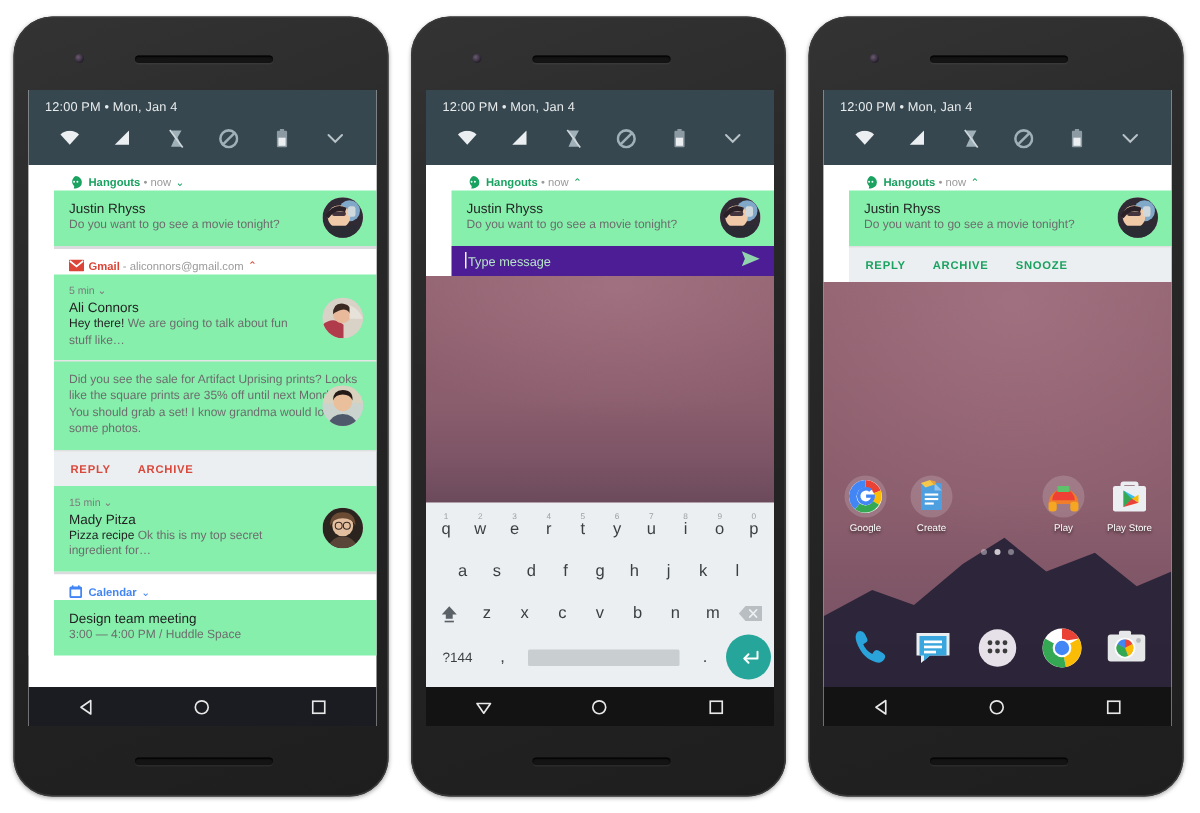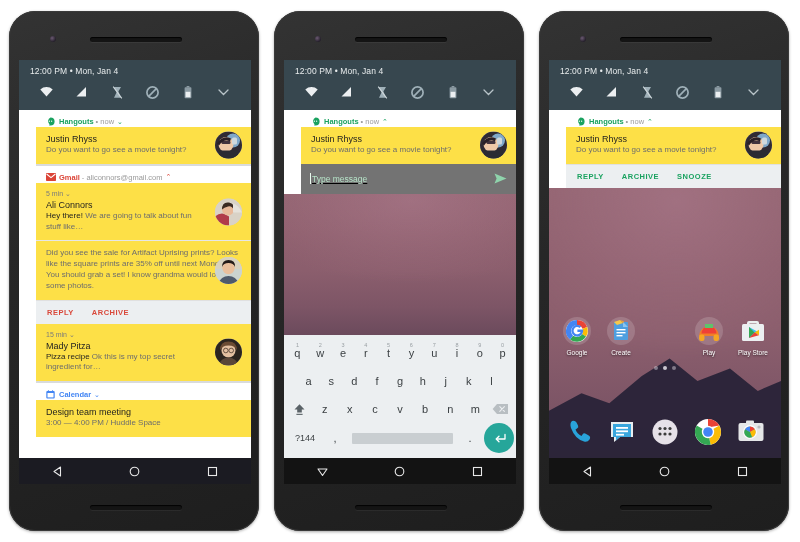--- a/index.html
+++ b/index.html
@@ -73,21 +73,21 @@
     position: absolute; left: 0; right: 0; top: 22px;
     display: flex; align-items: center;
     padding: 0 10px;
   }
   .sb-icons .ic { flex: 1; display: flex; justify-content: center; align-items: center; height: 20px; }
   .sb-icons svg { display: block; }
 
   
   .shade { background: #fff; padding-left: 17px; }
   .notif {
-    background: #fde047;
+    background: #86efac;
     padding: 7px 10px 8px 10px;
     position: relative;
   }
   .notif + .notif { border-top: 1px solid #e6e6e6; }
   .grp-head {
     display: flex; align-items: center;
     font-size: 7.5px;
     padding: 7px 10px 1px 10px;
     background: #fff;
   }
@@ -125,26 +125,25 @@
   .actions .act {
     font-size: 7.5px; letter-spacing: .5px; font-weight: bold;
   }
   .actions.red .act { color: #d9483b; }
   .actions.green .act { color: #1aa260; }
 
   .shade-gap { height: 2px; background: #d9dbdc; }
 
   
   .reply-bar {
-    background: #737373;
-    height: 30px;
+    background: #4c1d95;
+    height: 20px;
     display: flex; align-items: center;
     padding: 0 9px;
     position: relative;
-    text-decoration: underline;
   }
   .reply-bar .caret {
     width: 1px; height: 11px; background: #eafaf0; margin-right: 1px;
   }
   .reply-bar .ph { color: #b6e3c8; font-size: 8.5px; }
   .reply-bar .send { position: absolute; right: 9px; top: 50%; transform: translateY(-50%); }
 
   
   .wall {
     position: relative;

